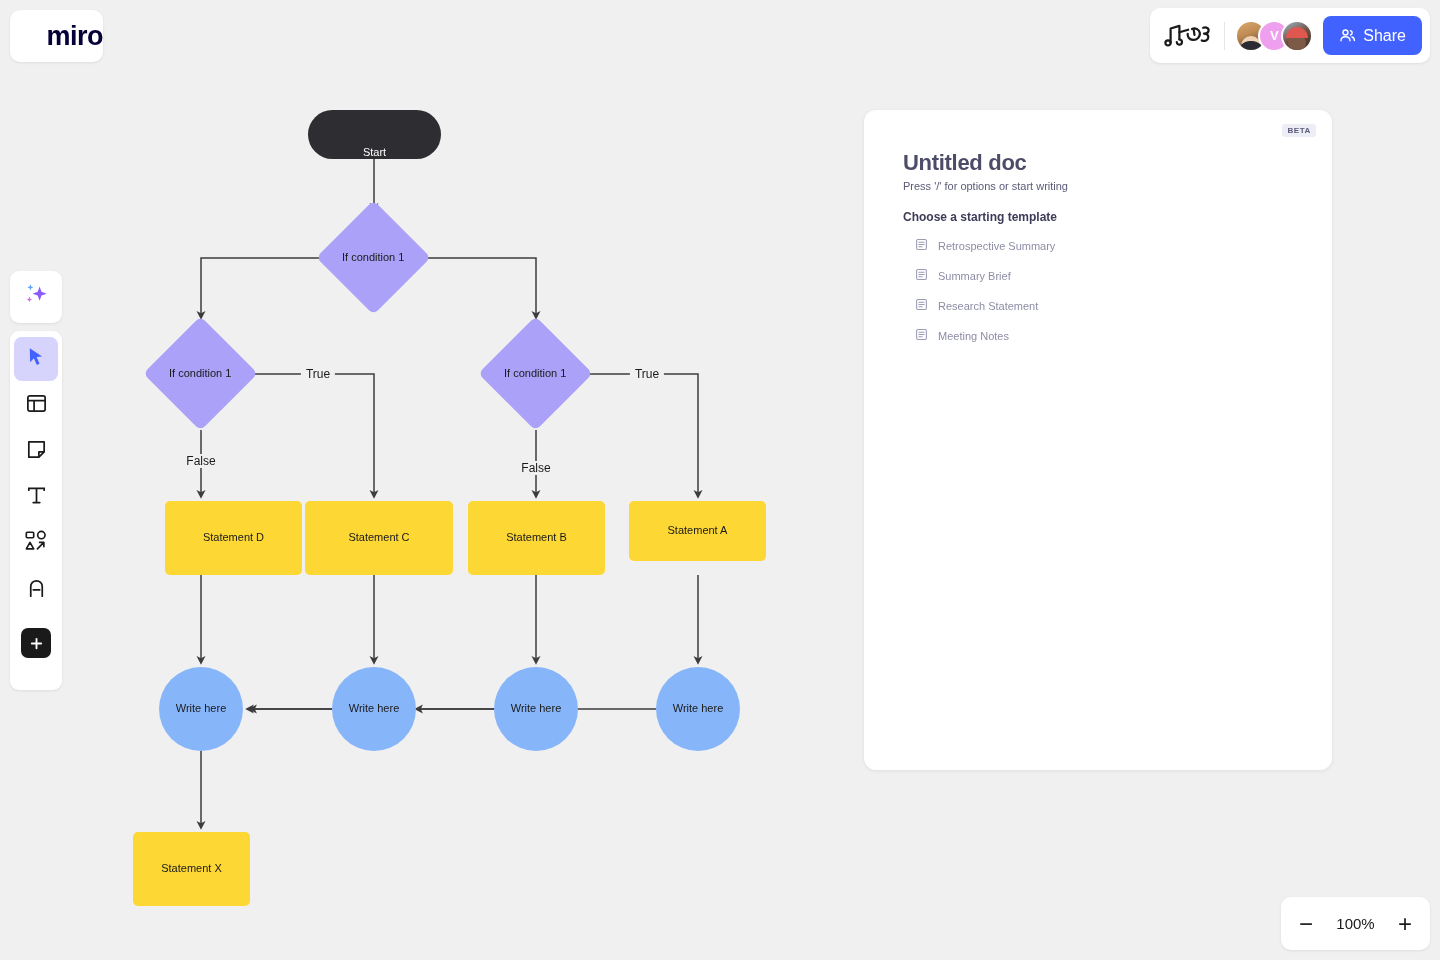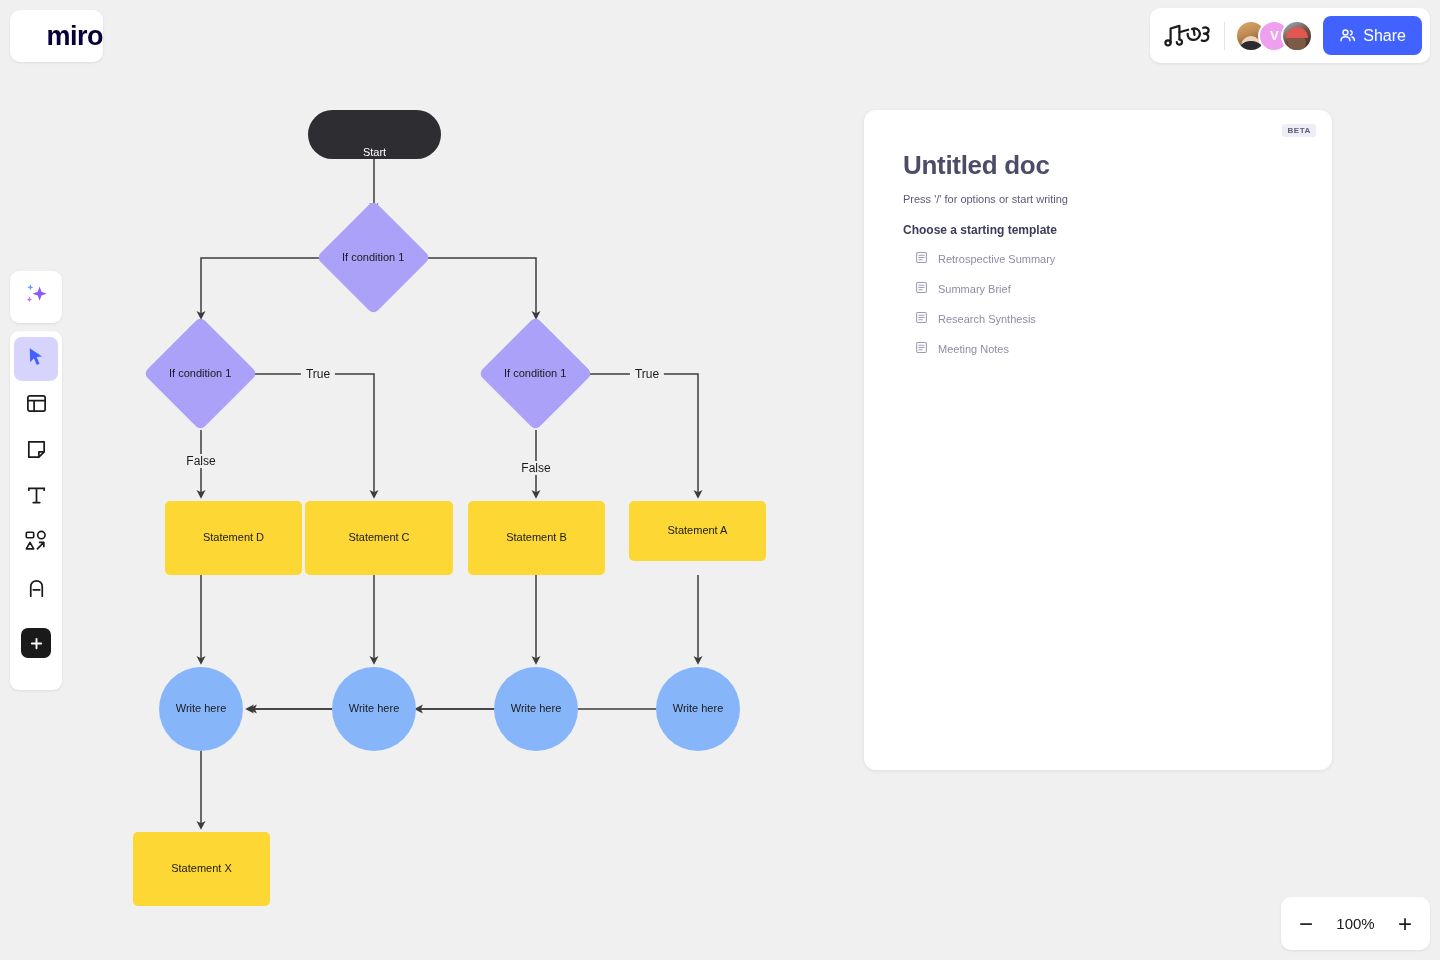--- a/index.html
+++ b/index.html
@@ -146,22 +146,22 @@
     overflow: hidden;
   }
   .beta-badge {
     position: absolute; right: 16px; top: 14px;
     background: #EDEDF5; color: #5B5B7B;
     font-size: 8px; font-weight: 700; letter-spacing: .6px;
     padding: 2px 5px; border-radius: 3px;
   }
   .doc-body { padding: 40px 39px 0 39px; }
   .doc-title {
-    font-size: 26px; font-weight: 700; color: #4C4C68;
-    letter-spacing: -.3px; margin-bottom: 12px;
+    font-size: 22px; font-weight: 700; color: #4C4C68;
+    letter-spacing: -.3px; margin-bottom: 4px;
   }
   .doc-sub { font-size: 11px; color: #5A5A78; margin-bottom: 18px; }
   .doc-section-title { font-size: 12px; font-weight: 700; color: #3C3C5A; margin-bottom: 12px; }
   .tpl-list { display: flex; flex-direction: column; gap: 10px; padding-left: 12px; }
   .tpl-item { display: flex; align-items: center; gap: 10px; cursor: pointer; height: 20px; }
   .tpl-label { font-size: 11px; color: #8D8DA6; }
 
   
   .zoom-ctl {
     position: absolute; right: 10px; bottom: 10px;
@@ -258,21 +258,21 @@
     <div class="node node-circle" style="left:332px; top:667px; width:84px; height:84px;">
       <span>Write here</span>
     </div>
     <div class="node node-circle" style="left:494px; top:667px; width:84px; height:84px;">
       <span>Write here</span>
     </div>
     <div class="node node-circle" style="left:656px; top:667px; width:84px; height:84px;">
       <span>Write here</span>
     </div>
 
-    <div class="node node-rect" style="left:133px; top:832px; width:137px; height:74px;">
+    <div class="node node-rect" style="left:133px; top:832px; width:117px; height:74px;">
       <span>Statement X</span>
     </div>
 
     <div class="edge-label" style="left:318px; top:374px;">True</div>
     <div class="edge-label" style="left:647px; top:374px;">True</div>
     <div class="edge-label" style="left:201px; top:461px;">False</div>
     <div class="edge-label" style="left:536px; top:468px;">False</div>
   </div>
 
   <div class="logo-card">
@@ -407,21 +407,21 @@
           <span class="tpl-label">Summary Brief</span>
         </div>
 
         <div class="tpl-item">
           <span>
             <svg width="13" height="13" viewBox="0 0 16 16" fill="none" stroke="#9B9BB4" stroke-width="1.3">
               <rect x="2" y="1.8" width="12" height="12.4" rx="1.6"></rect>
               <path d="M4.8 5.2h6.4M4.8 8h6.4M4.8 10.8h4" stroke-linecap="round"></path>
             </svg>
           </span>
-          <span class="tpl-label">Research Synthesis</span>
+          <span class="tpl-label">Research Statement</span>
         </div>
 
         <div class="tpl-item">
           <span>
             <svg width="13" height="13" viewBox="0 0 16 16" fill="none" stroke="#9B9BB4" stroke-width="1.3">
               <rect x="2" y="1.8" width="12" height="12.4" rx="1.6"></rect>
               <path d="M4.8 5.2h6.4M4.8 8h6.4M4.8 10.8h4" stroke-linecap="round"></path>
             </svg>
           </span>
           <span class="tpl-label">Meeting Notes</span>

